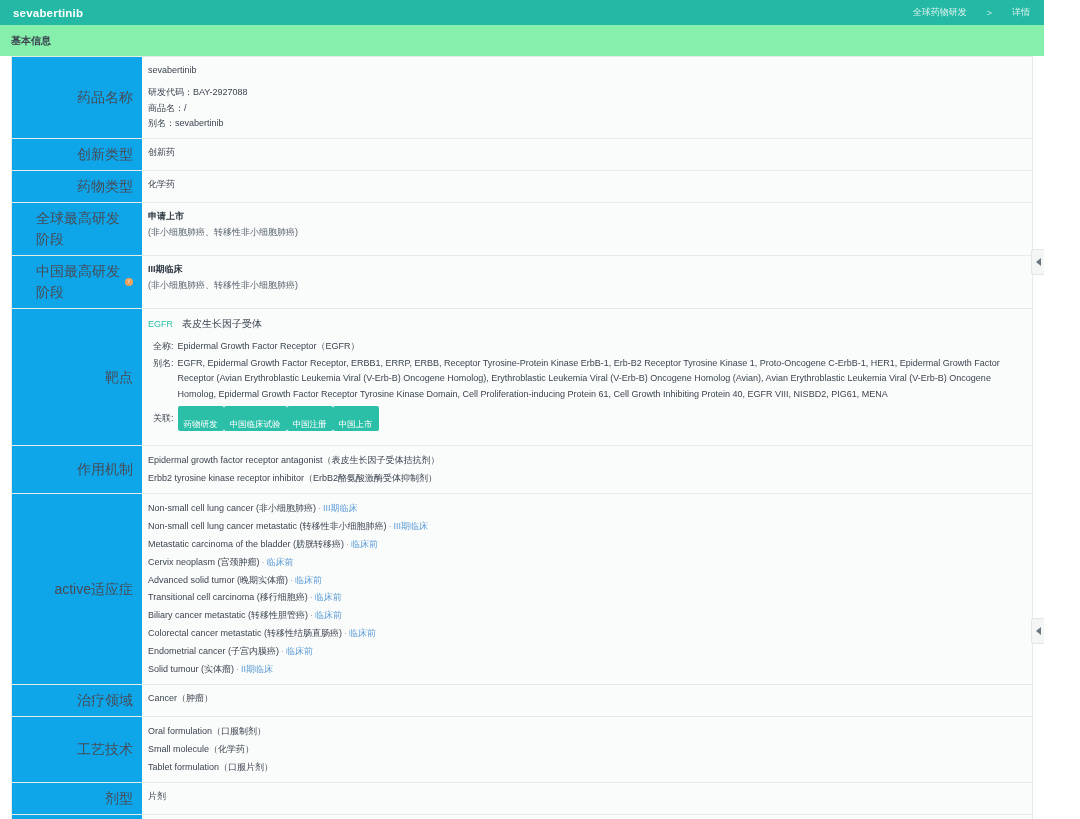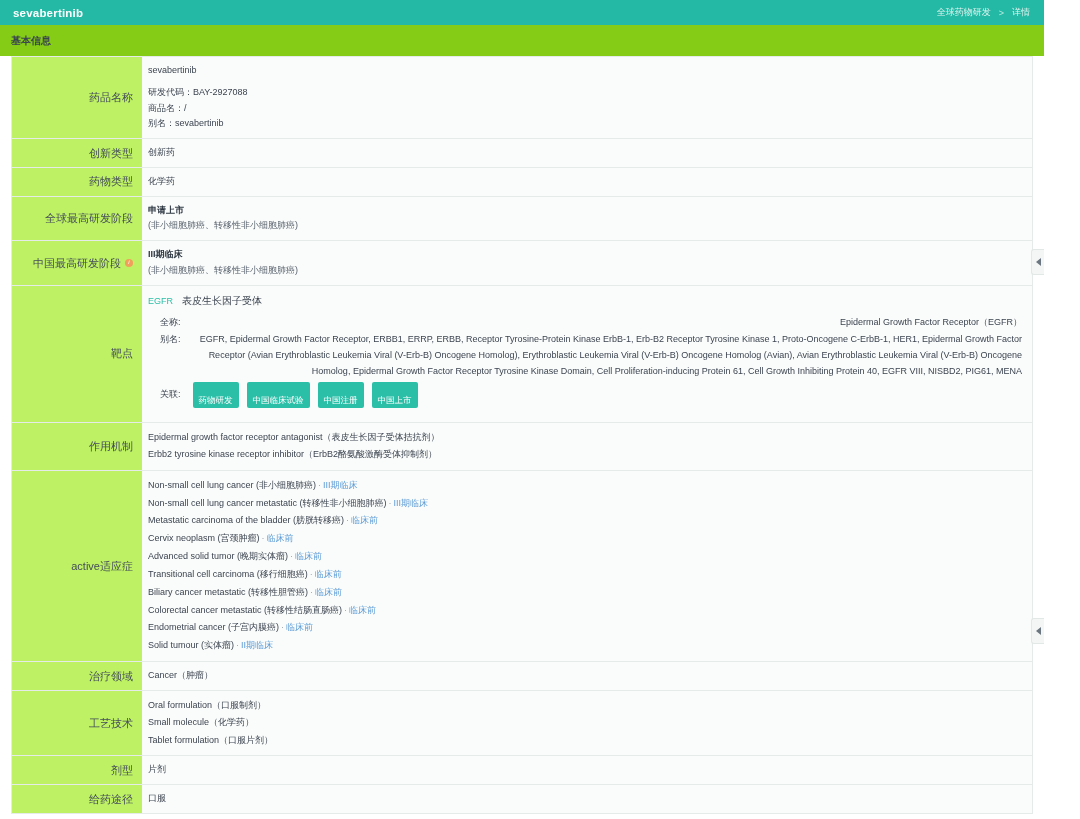--- a/index.html
+++ b/index.html
@@ -25,28 +25,28 @@
     color: #ffffff;
     font-size: 11.5px;
     font-weight: bold;
     letter-spacing: .2px;
   }
   .breadcrumb {
     color: #dff4f0;
     font-size: 9px;
     display: flex;
     align-items: center;
-    gap: 8px;
+    gap: 20px;
   }
   .breadcrumb .sep { opacity: .8; }
 
   
   .section-title-bar {
     height: 31px;
-    background: #84cc16;
+    background: #86efac;
     display: flex;
     align-items: center;
     padding-left: 11px;
   }
   .section-title {
     font-size: 10px;
     font-weight: bold;
     color: #3a4350;
   }
 
@@ -58,26 +58,26 @@
     border-right: 1px solid #e4ebe9;
   }
   .row {
     display: flex;
     border-bottom: 1px solid #e4ebe9;
     min-height: 23px;
   }
   .cell-label {
     width: 130px;
     flex: 0 0 130px;
-    background: #bef264;
+    background: #0ea5e9;
     display: flex;
     align-items: center;
     justify-content: flex-end;
-    padding: 5px 9px 5px 6px;
-    font-size: 11px;
+    padding: 5px 9px 5px 24px;
+    font-size: 14px;
     color: #454d59;
     line-height: 1.5;
     gap: 4px;
   }
   .cell-value {
     flex: 1 1 auto;
     background: #fafcfb;
     padding: 6px 10px 6px 6px;
     font-size: 9px;
     line-height: 1.75;
@@ -110,25 +110,25 @@
   
   .target-head {
     margin-bottom: 2px;
   }
   .gene {
     color: #2bbda6;
     font-size: 9px;
     margin-right: 9px;
   }
   .gene-cn { color: #3c4450; font-size: 10px; }
-  .target-detail { margin: 6px 0 0 12px; text-align: right; }
+  .target-detail { margin: 6px 0 0 5px; }
   .kv { display: flex; align-items: flex-start; margin-bottom: 1px; }
   .kv-k { flex: 0 0 auto; margin-right: 4px; color: #3c4450; }
   .kv-v { flex: 1 1 auto; line-height: 1.75; }
-  .tagrow { display: flex; align-items: center; margin-top: 3px; gap: 8px; }
+  .tagrow { display: flex; align-items: center; margin-top: 3px; gap: 0; }
   .tag {
     background: #2cbfa8;
     color: #ffffff;
     font-size: 8.5px;
     padding: 14px 6px 3px;
     border-radius: 2px;
     line-height: 1;
     white-space: nowrap;
   }
   .target-sep { height: 8px; }

